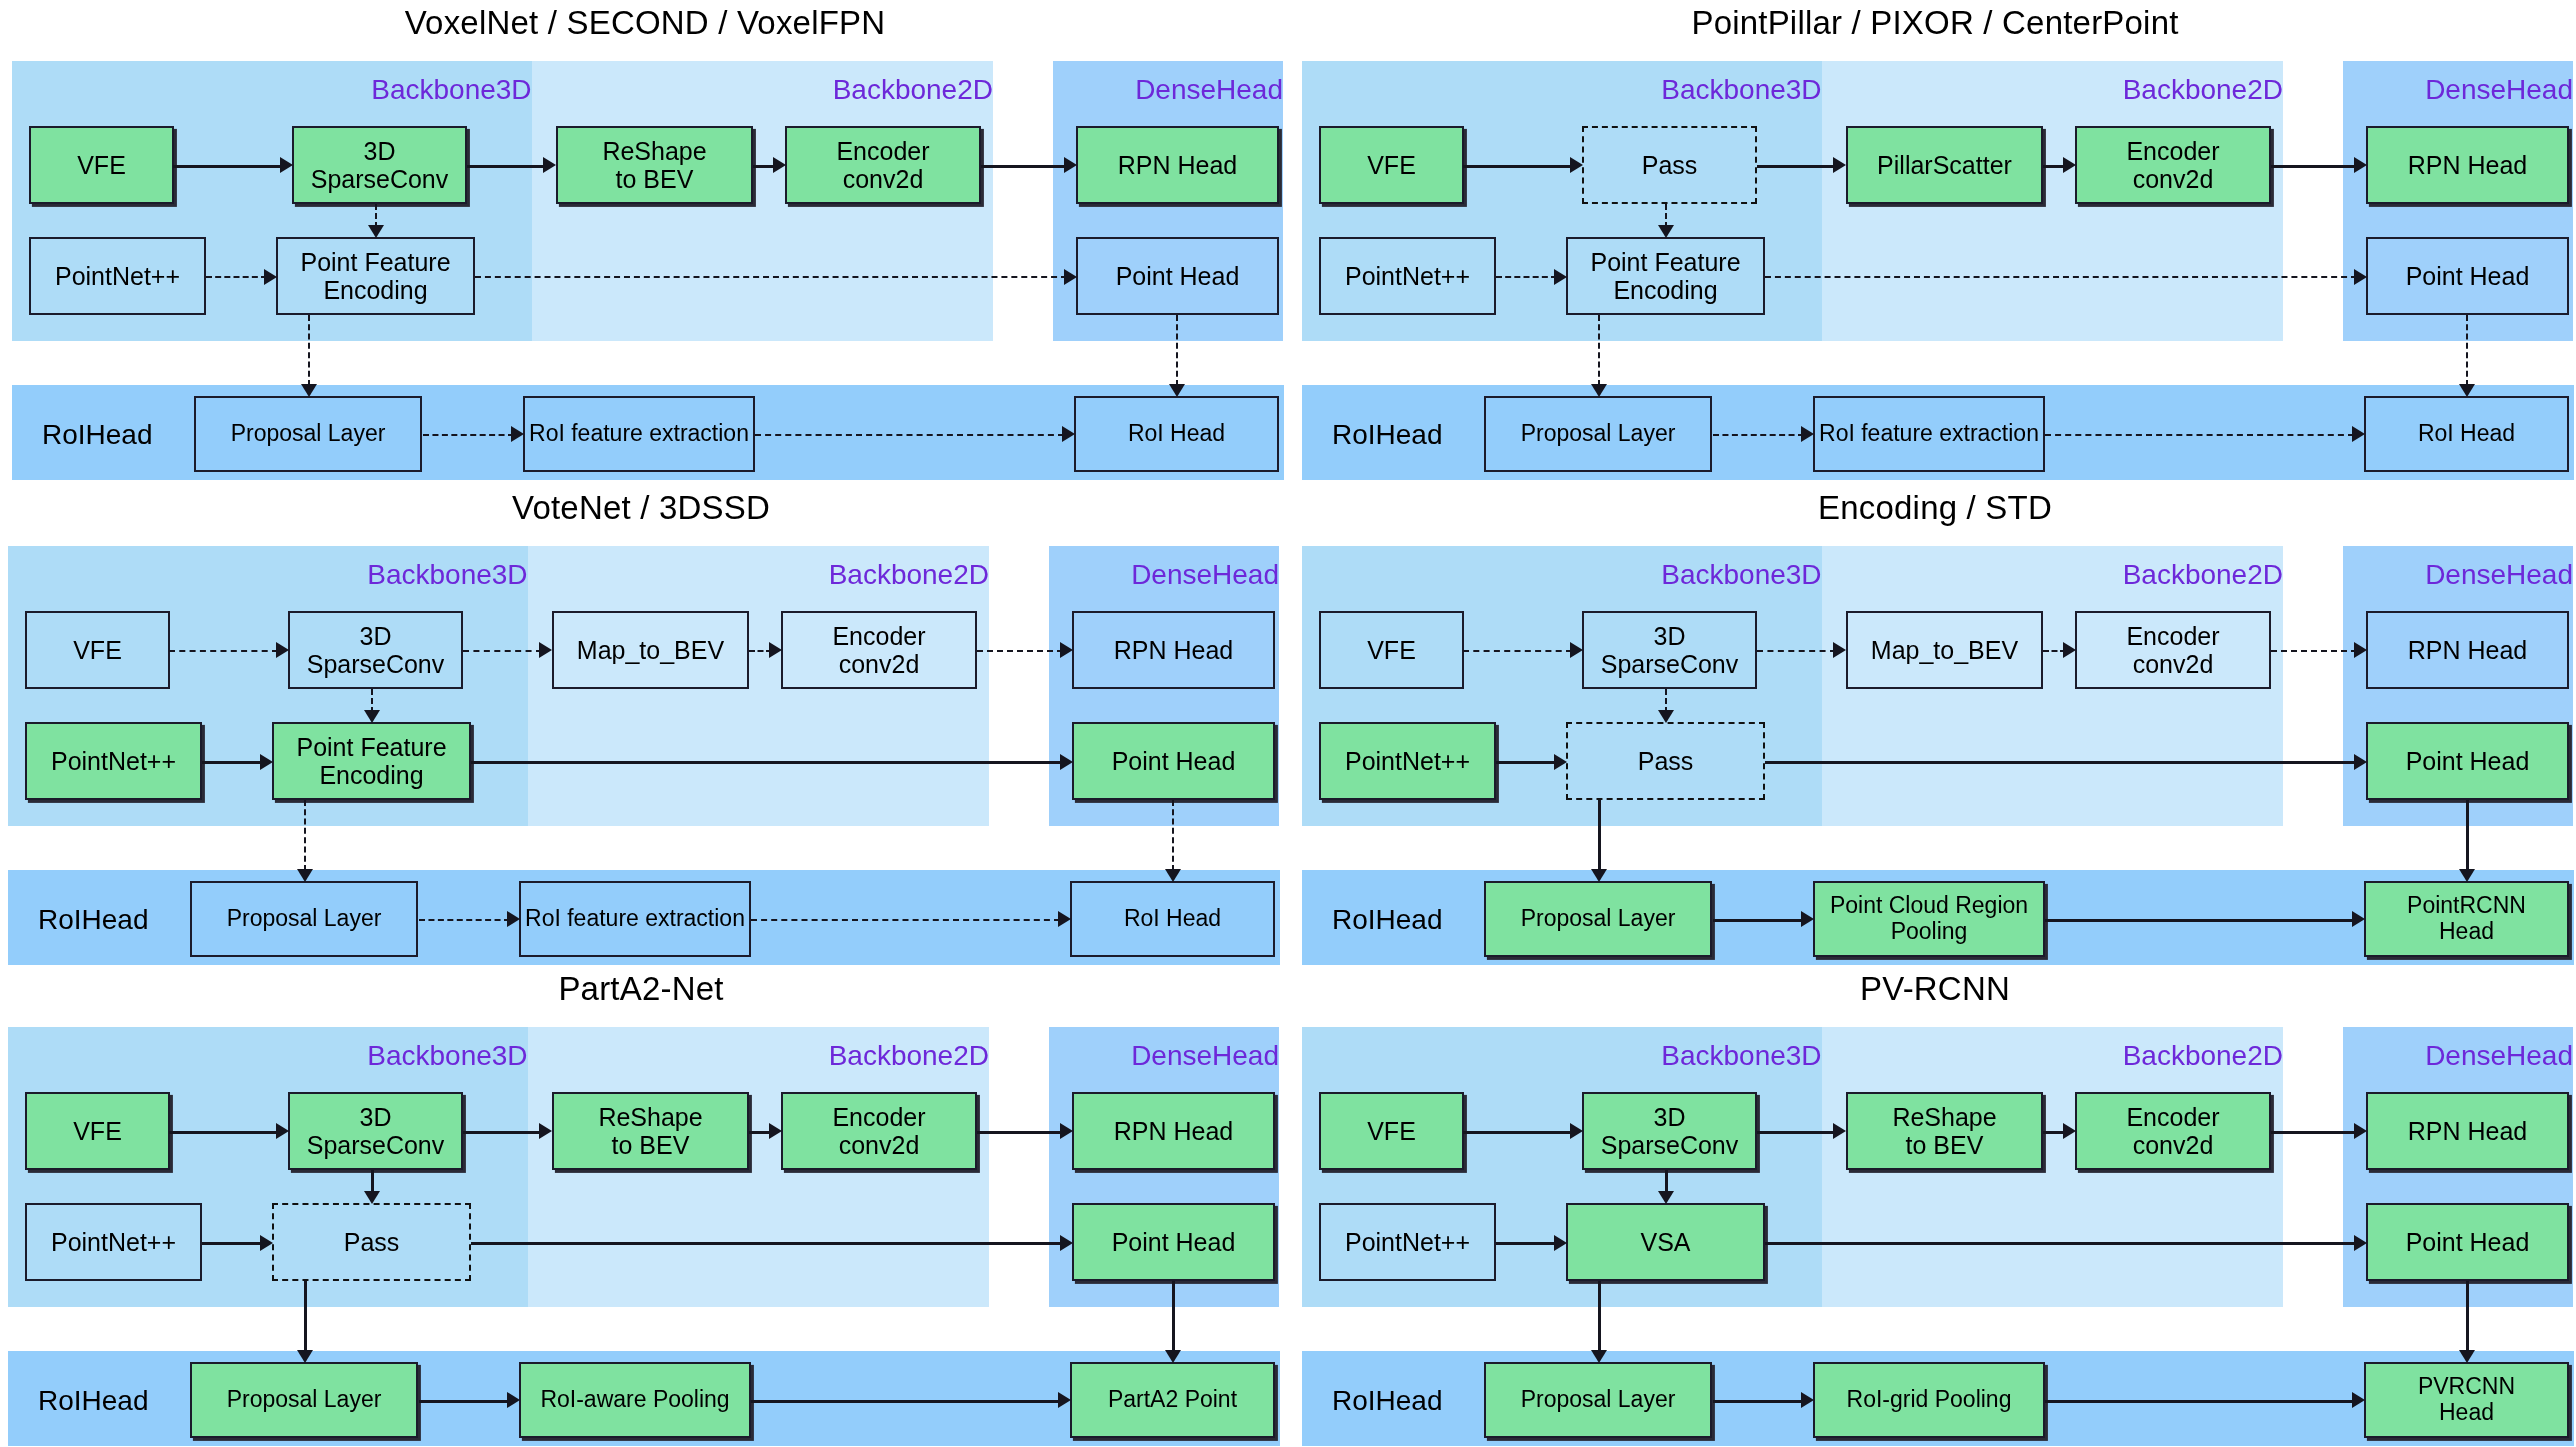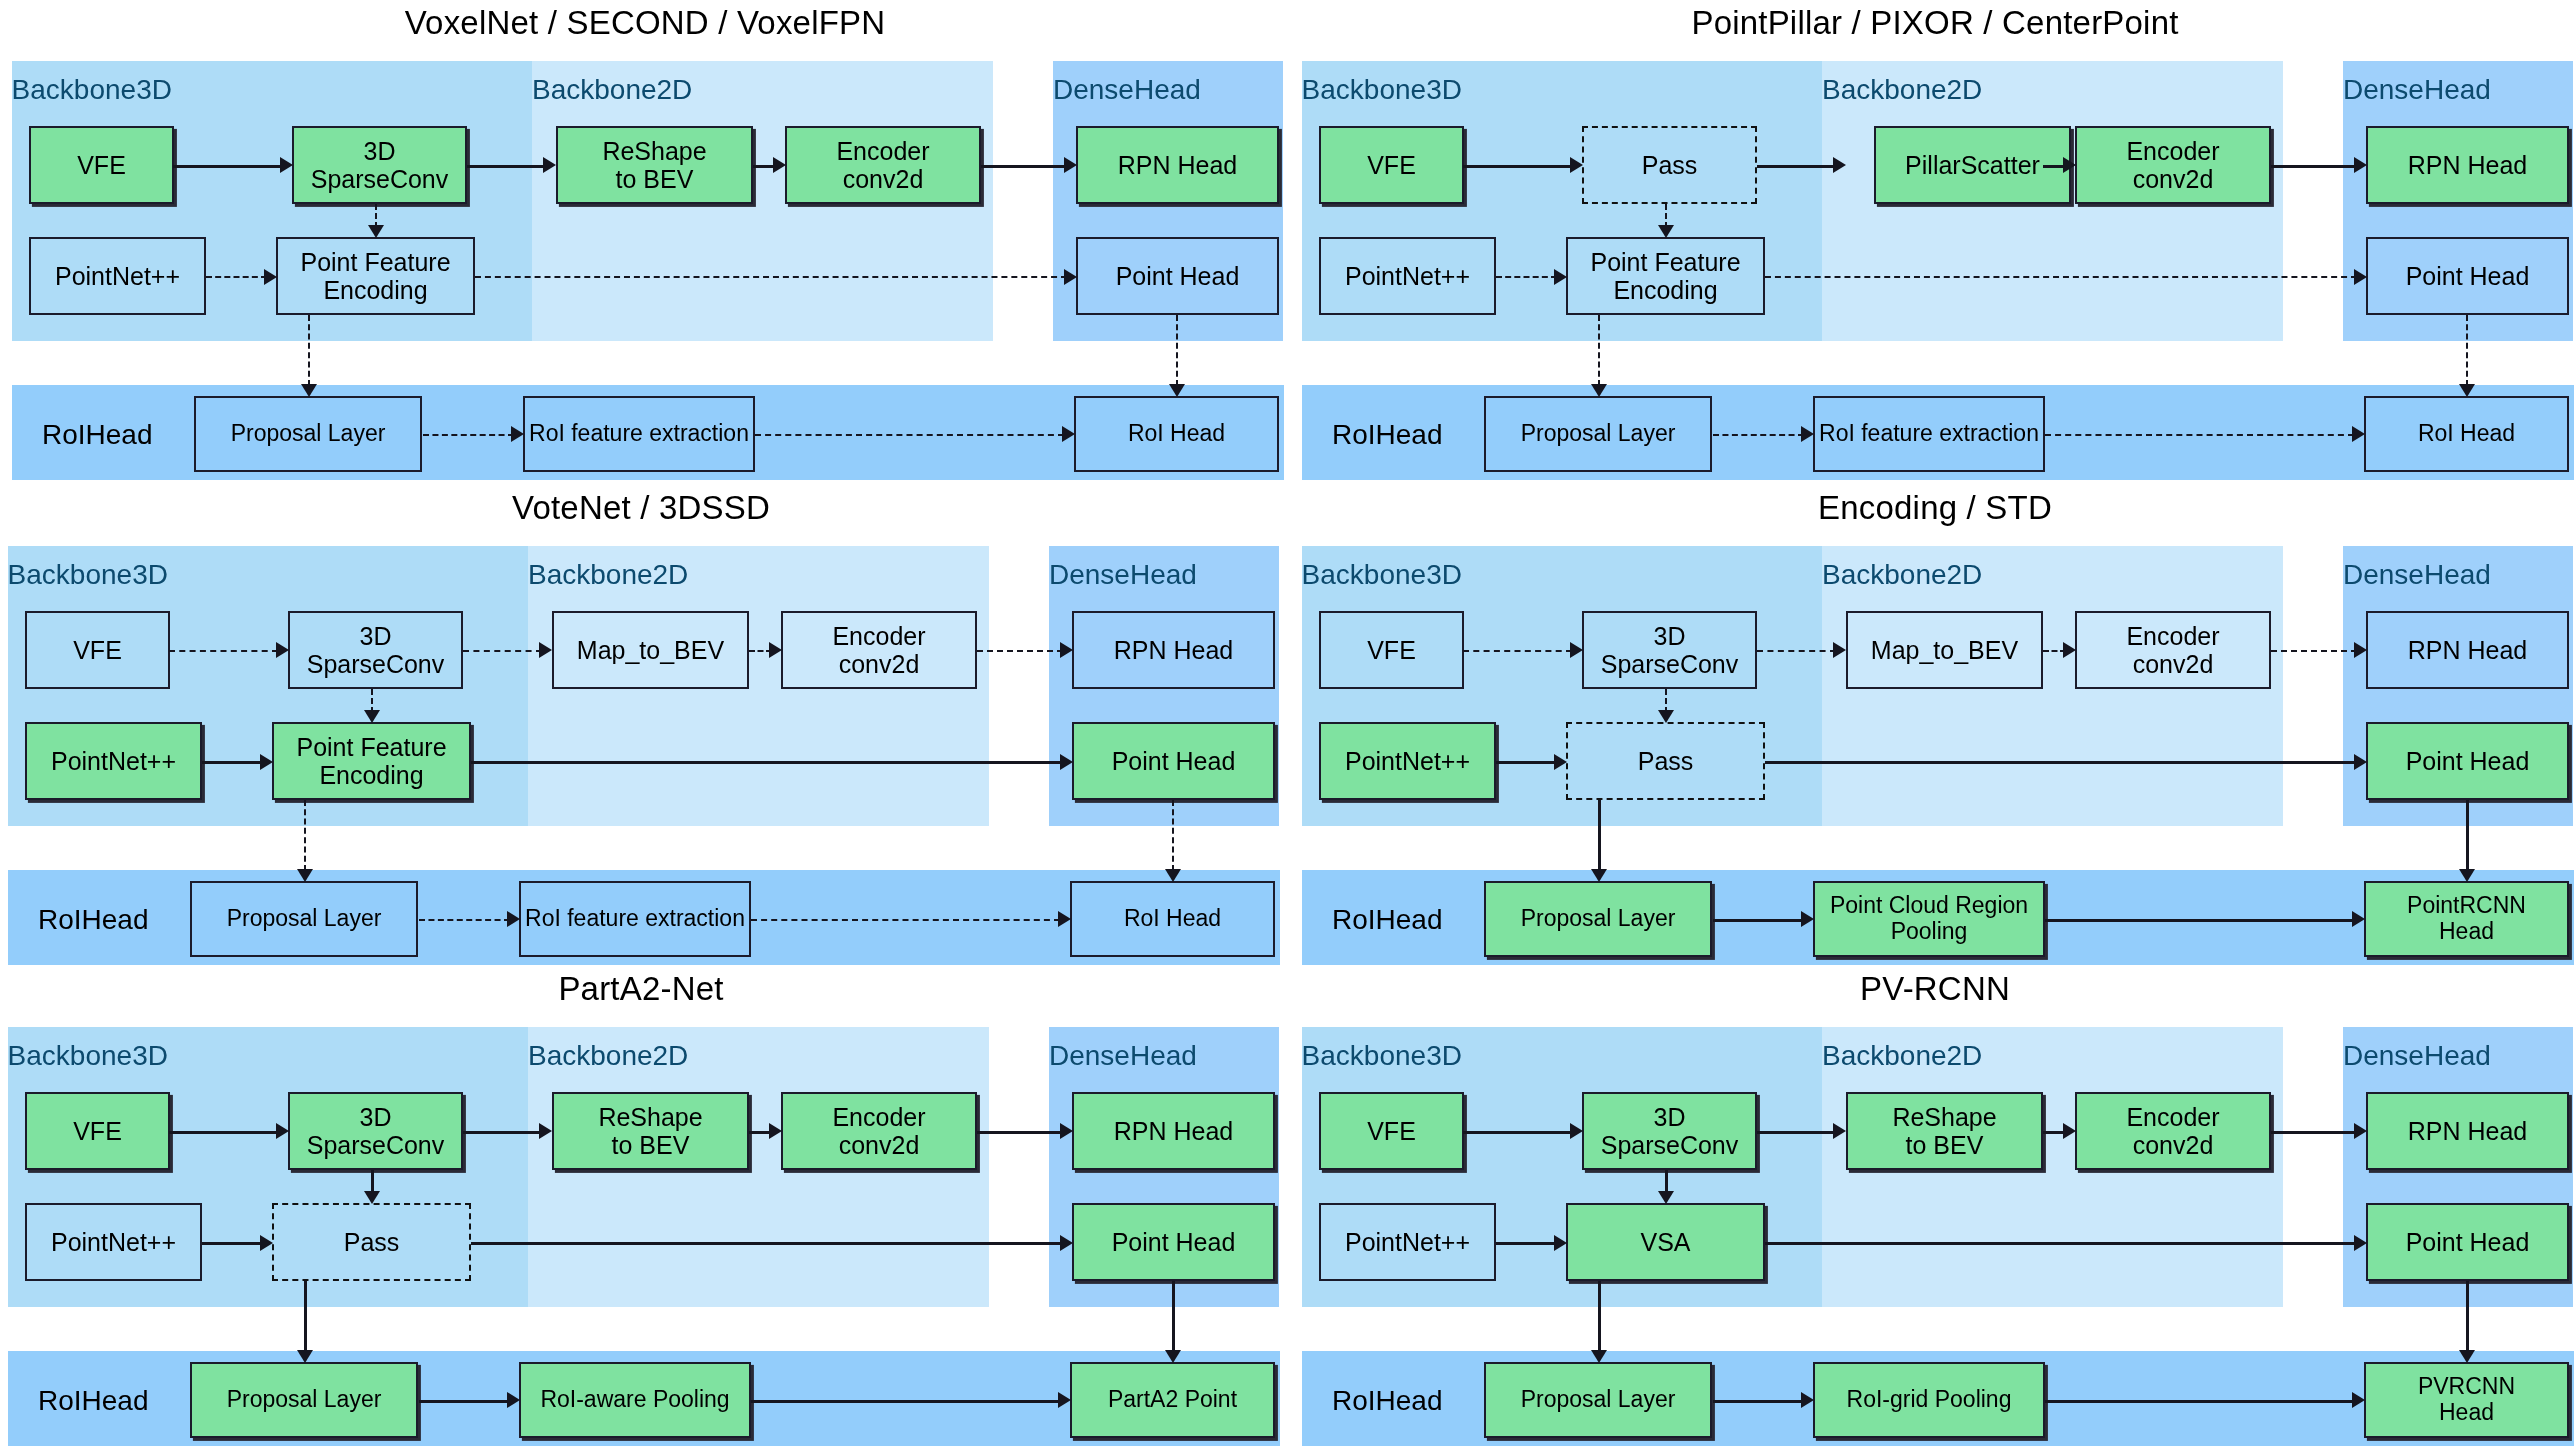--- a/index.html
+++ b/index.html
@@ -30,24 +30,24 @@
   .band { position: absolute; }
   .band-bb3d { background: #aedcf7; }
   .band-bb2d { background: #cbe8fb; }
   .band-dense { background: #9fd0fb; }
   .band-roi { background: #93cdfb; }
 
   .band-label {
     position: absolute;
     top: 15px;
     left: 0; right: 0;
-    text-align: left;
+    text-align: right;
     font-size: 28px;
     white-space: nowrap;
-    color: #0c4a6e;
+    color: #6d28d9;
   }
   .roi-label {
     position: absolute;
     font-size: 28px;
     color: #000000;
     white-space: nowrap;
   }
 
   
   .node {
@@ -166,21 +166,21 @@
       <div class="band band-bb3d" style="left: 7.6px; top: 55px; width: 520px; height: 280px;"></div>
       <div class="band band-bb2d" style="left: 528px; top: 55px; width: 461px; height: 280px;"></div>
       <div class="band band-dense" style="left: 1049px; top: 55px; width: 230px; height: 280px;"></div>
       <div class="band band-roi" style="left: 7.6px; top: 379px; width: 1272px; height: 95px;"></div>
       <div class="band-label" style="left: 7.6px; top: 68px; width: 520px; position: absolute;">Backbone3D</div>
       <div class="band-label" style="left: 528px; top: 68px; width: 461px; position: absolute;">Backbone2D</div>
       <div class="band-label" style="left: 1049px; top: 68px; width: 230px; position: absolute;">DenseHead</div>
       <div class="roi-label" style="left: 38px; top: 413px;">RoIHead</div>
       <div class="node green" style="left: 25px; top: 120px; width: 145px; height: 78px;">VFE</div>
       <div class="node dashed on-bb3d" style="left: 288px; top: 120px; width: 175px; height: 78px;">Pass</div>
-      <div class="node green" style="left: 552px; top: 120px; width: 197px; height: 78px; margin-left: 28px;">PillarScatter</div>
+      <div class="node green" style="left: 552px; top: 120px; width: 197px; height: 78px;">PillarScatter</div>
       <div class="node green" style="left: 781px; top: 120px; width: 196px; height: 78px;">Encoder
 conv2d</div>
       <div class="node green" style="left: 1072px; top: 120px; width: 203px; height: 78px;">RPN Head</div>
       <div class="node on-bb3d" style="left: 25px; top: 231px; width: 177px; height: 78px;">PointNet++</div>
       <div class="node on-bb3d" style="left: 272px; top: 231px; width: 199px; height: 78px;">Point Feature
 Encoding</div>
       <div class="node on-dense" style="left: 1072px; top: 231px; width: 203px; height: 78px;">Point Head</div>
       <div class="node on-roi small" style="left: 190px; top: 390px; width: 228px; height: 76px;">Proposal Layer</div>
       <div class="node on-roi small" style="left: 519px; top: 390px; width: 232px; height: 76px;">RoI feature extraction</div>
       <div class="node on-roi small" style="left: 1070px; top: 390px; width: 205px; height: 76px;">RoI Head</div>

